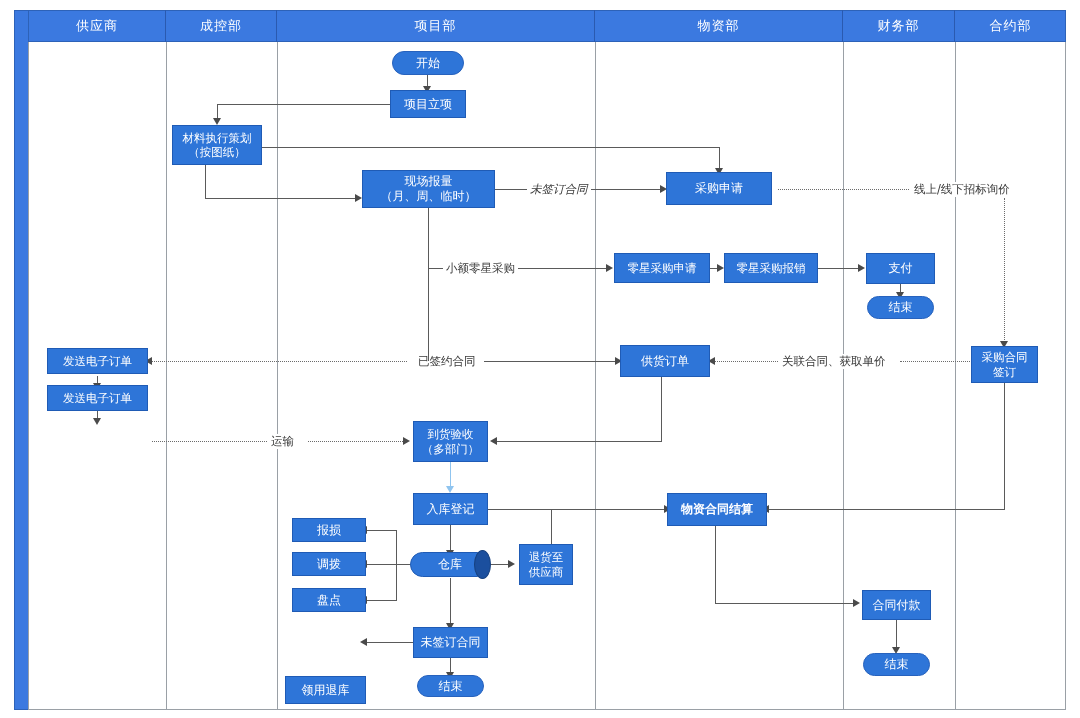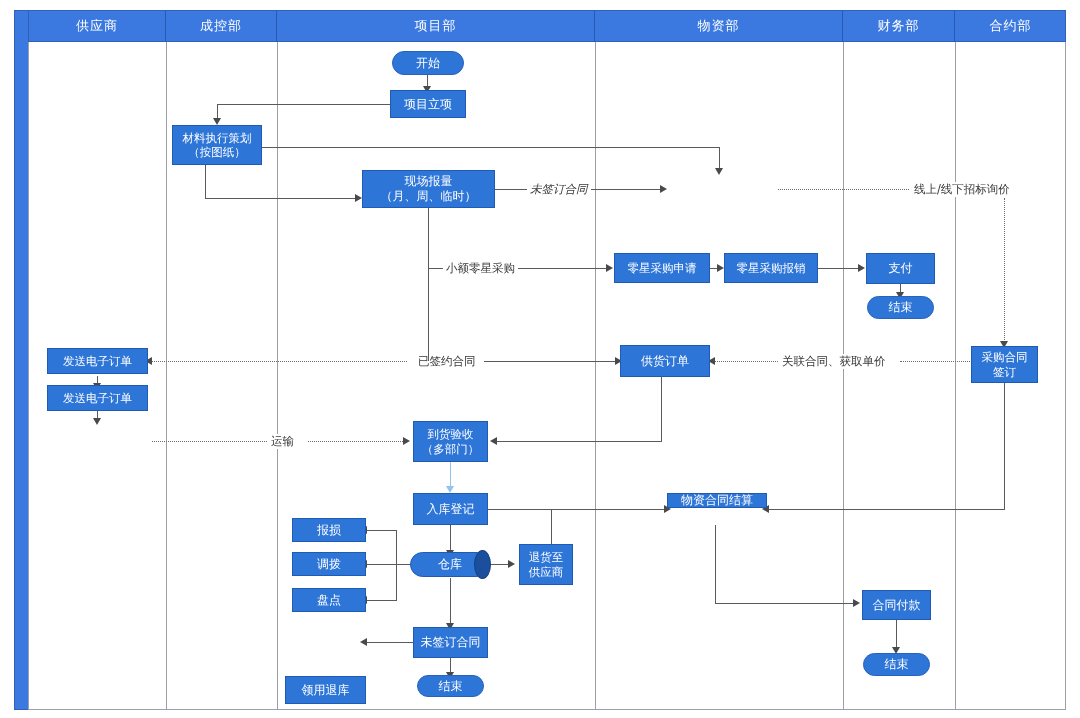--- a/index.html
+++ b/index.html
@@ -227,20 +227,21 @@
   <div class="node pill" style="left:392px; top:51px; width:72px; height:24px;">开始</div>
 
   <div class="node" style="left:390px; top:90px; width:76px; height:28px;">项目立项</div>
 
   <div class="node small" style="left:172px; top:125px; width:90px; height:40px; white-space:pre-line;">材料执行策划
 （按图纸）</div>
 
   <div class="node" style="left:362px; top:170px; width:133px; height:38px; white-space:pre-line;">现场报量
 （月、周、临时）</div>
 
+  <div class="node" style="left:666px; top:172px; width:106px; height:33px;">采购申请</div>
 
   <div class="node small" style="left:614px; top:253px; width:96px; height:30px;">零星采购申请</div>
 
   <div class="node small" style="left:724px; top:253px; width:94px; height:30px;">零星采购报销</div>
 
   <div class="node" style="left:866px; top:253px; width:69px; height:31px;">支付</div>
 
   <div class="node pill" style="left:867px; top:296px; width:67px; height:23px;">结束</div>
 
   <div class="node small" style="left:47px; top:348px; width:101px; height:26px;">发送电子订单</div>
@@ -271,19 +272,19 @@
   </div>
   <div class="cyl-cap" style="left:474px; top:550px; width:17px; height:29px;"></div>
 
   <div class="node small" style="left:519px; top:544px; width:54px; height:41px; white-space:pre-line;">退货至
 供应商</div>
 
   <div class="node" style="left:413px; top:627px; width:75px; height:31px;">未签订合同</div>
 
   <div class="node pill" style="left:417px; top:675px; width:67px; height:22px;">结束</div>
 
-  <div class="node" style="left:667px; top:493px; width:100px; height:15px;">物资合同结算</div>
+  <div class="node" style="left:667px; top:493px; width:100px; height:33px;font-weight:bold;">物资合同结算</div>
 
   <div class="node" style="left:862px; top:590px; width:69px; height:30px;">合同付款</div>
 
   <div class="node pill" style="left:863px; top:653px; width:67px; height:23px;">结束</div>
 
 </div>
 
 </body></html>

